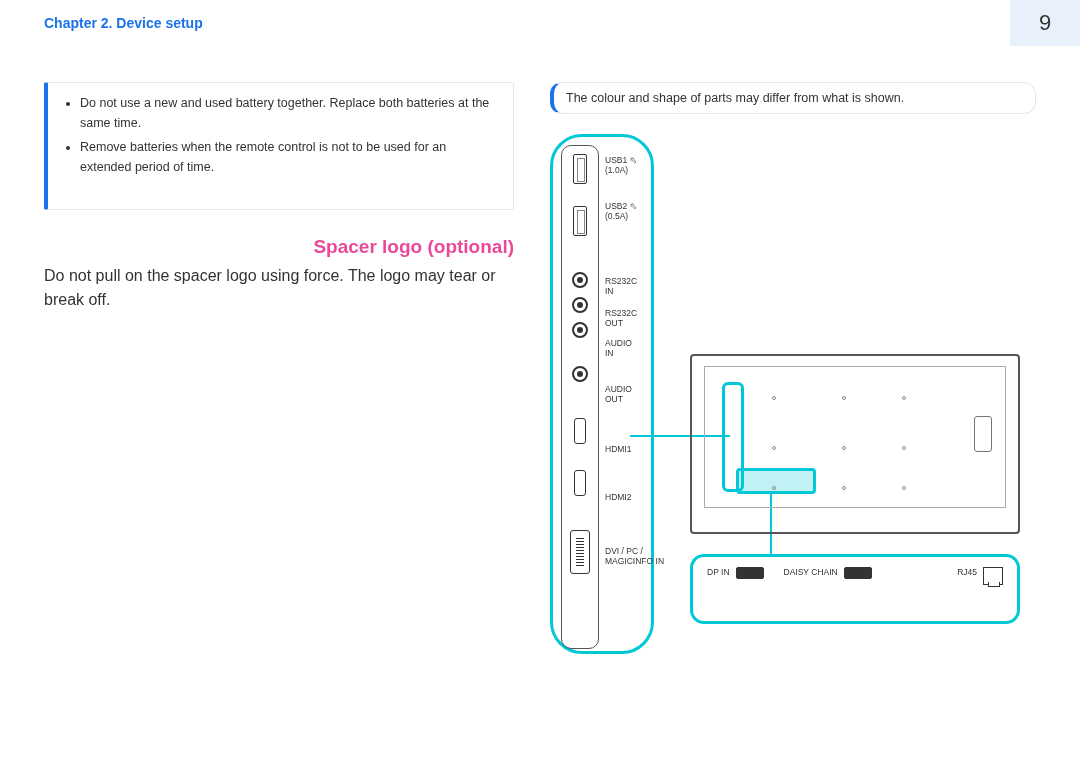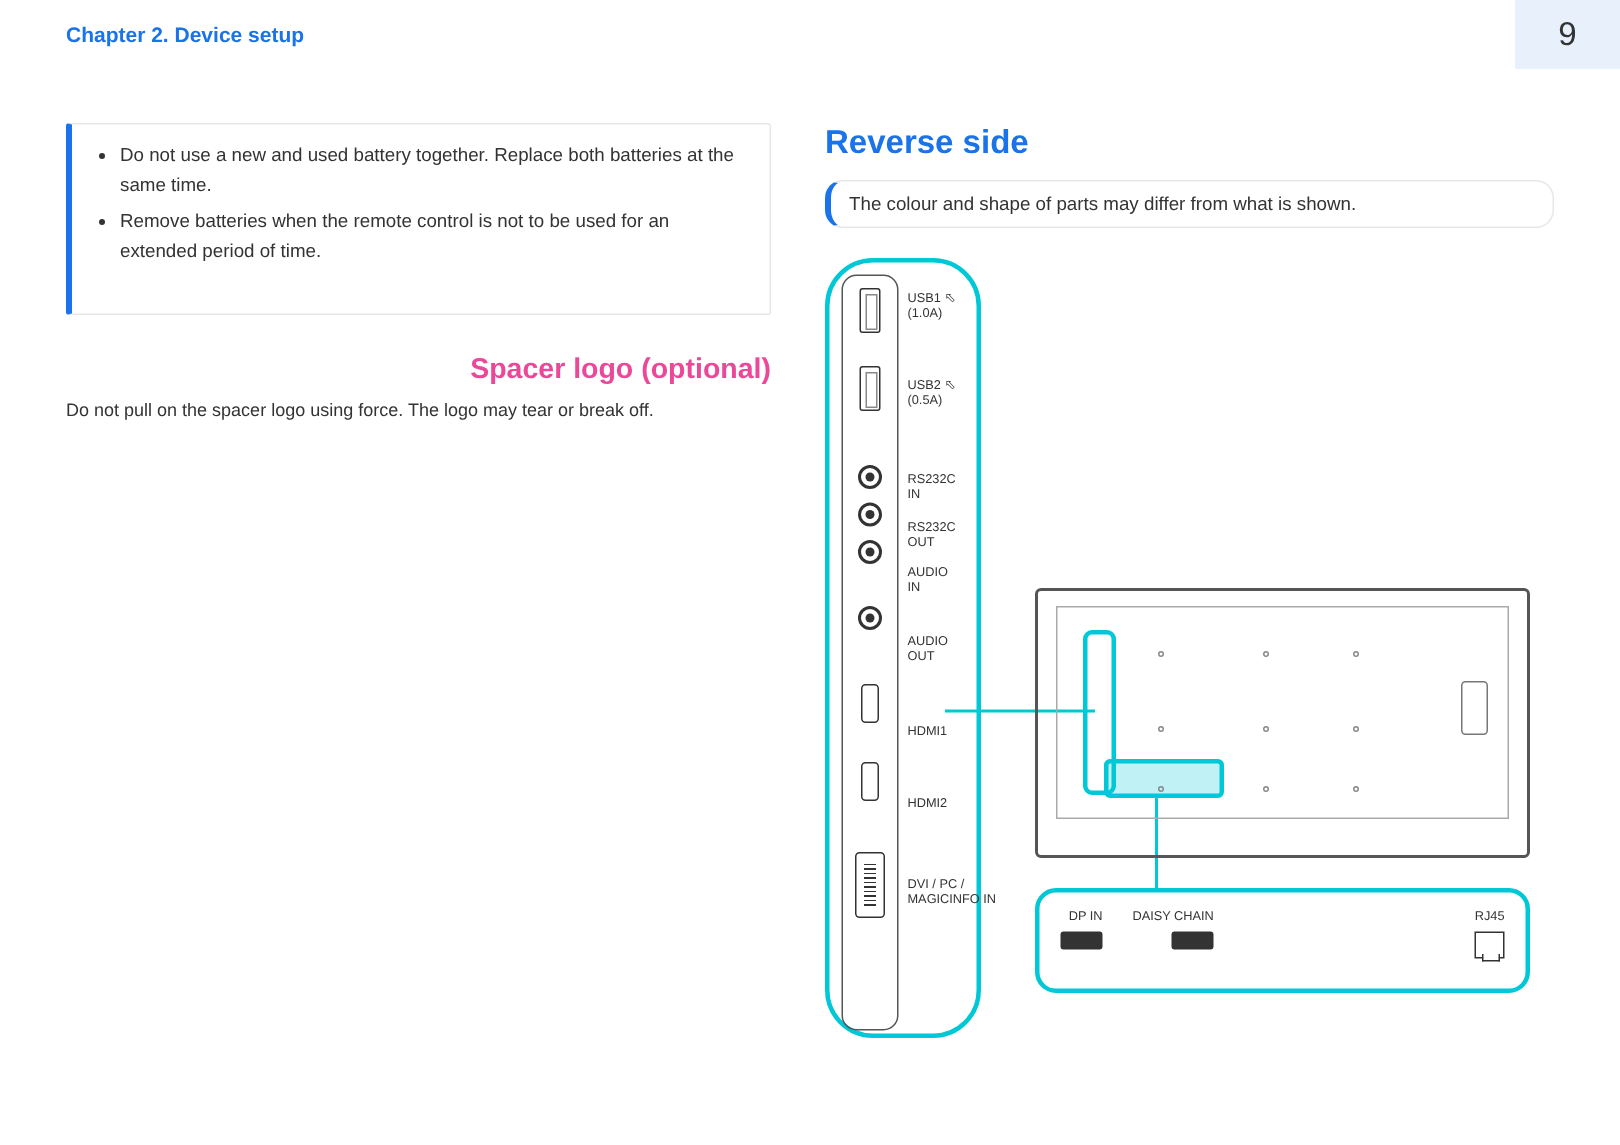--- a/index.html
+++ b/index.html
@@ -60,21 +60,21 @@
   }
   .subhead {
     font-size: 19px;
     font-weight: 700;
     margin-top: 26px;
     margin-bottom: 6px;
     color: #ec4899;
     text-align: right;
   }
   .body-text {
-    font-size: 12px;
+    font-size: 16px;
     color: #333;
     line-height: 1.5;
   }
   .section-title {
     color: #1a73e8;
     font-size: 22px;
     font-weight: 700;
     margin-bottom: 12px;
   }
   .note-box {
@@ -186,21 +186,21 @@
     top: 420px;
     width: 330px;
     height: 70px;
     border: 3px solid #00c8d7;
     border-radius: 14px;
     display: flex;
     align-items: flex-start;
     padding: 10px 14px;
     gap: 20px;
   }
-  .bport-col{ display:flex; flex-direction:column; align-items:flex-end; gap:6px;}
+  .bport-col{ display:flex; flex-direction:row; align-items:flex-start; gap:6px;}
   .bport-label{ font-size:8.5px; color:#333; white-space:nowrap;}
   .dp-port{ width:28px; height:12px; border:1.5px solid #333; border-radius:2px; background:#333;}
   .rj45{ width:20px; height:18px; border:1.5px solid #333; position:relative;}
   .rj45::after{content:''; position:absolute; left:4px; bottom:-3px; width:10px; height:4px; border:1.5px solid #333; border-top:none; background:#fff;}
   .bport-spacer{flex:1;}
   .line-h{
     position:absolute; background:#00c8d7; height:2px;
   }
   .line-v{
     position:absolute; background:#00c8d7; width:2px;
@@ -220,21 +220,20 @@
       <ul>
         <li>Do not use a new and used battery together. Replace both batteries at the same time.</li>
         <li>Remove batteries when the remote control is not to be used for an extended period of time.</li>
       </ul>
     </div>
     <div class="subhead">Spacer logo (optional)</div>
     <div class="body-text">Do not pull on the spacer logo using force. The logo may tear or break off.</div>
   </div>
 
   <div class="right-col">
-    <div class="section-title">Reverse side</div>
     <div class="note-box">The colour and shape of parts may differ from what is shown.</div>
 
     <div class="diagram-area">
 
       <div class="line-h" style="left:80px; top:301px; width:100px;"></div>
 
       <div class="line-v" style="left:220px; top:360px; height:60px;"></div>
 
       <div class="port-strip">
         <div class="port-inner">
@@ -253,21 +252,21 @@
           <div class="hdmi"></div>
           <div style="height:16px"></div>
           <div class="dvi"></div>
         </div>
         <div class="port-labels">
           <div class="plabel" style="top:6px;">
             <span>USB1</span>
             <span class="usb-icon">⬁</span><br>
             <span>(1.0A)</span>
           </div>
-          <div class="plabel" style="top:64px;">
+          <div class="plabel" style="top:52px;">
             <span>USB2</span>
             <span class="usb-icon">⬁</span><br>
             <span>(0.5A)</span>
           </div>
           <div class="plabel" style="top:128px;">
             <span>RS232C<br>IN</span>
           </div>
           <div class="plabel" style="top:160px;">
             <span>RS232C<br>OUT</span>
           </div>

